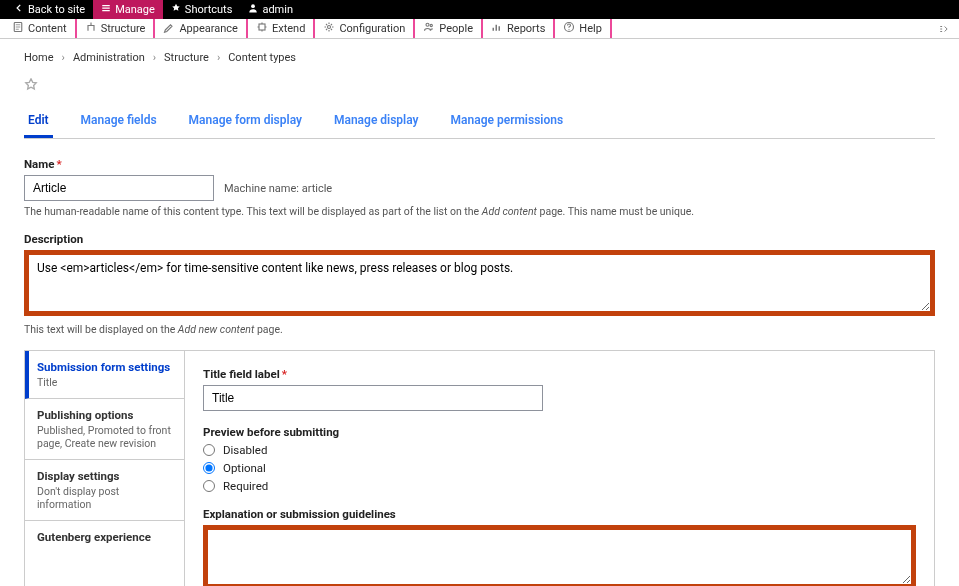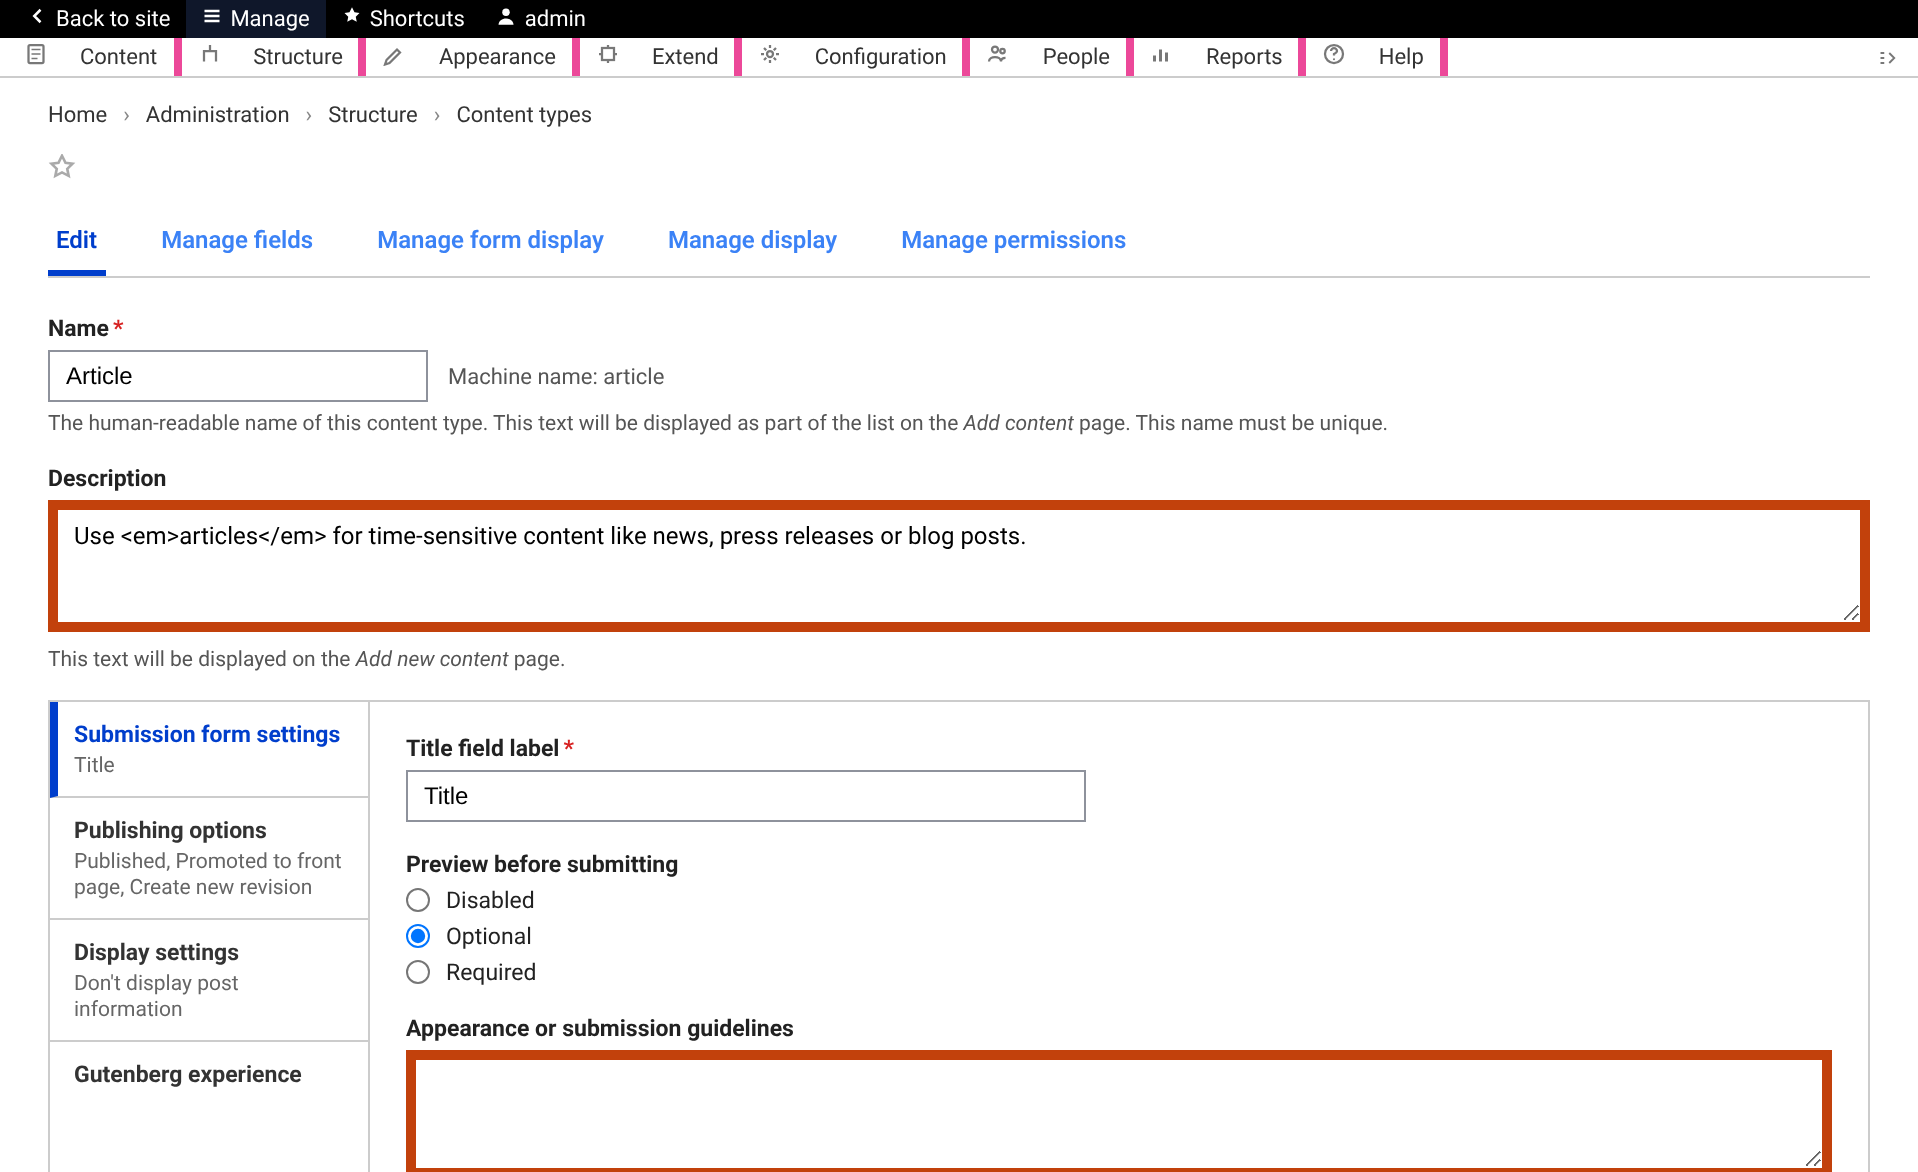--- a/index.html
+++ b/index.html
@@ -1,26 +1,26 @@
 <!DOCTYPE html>
 <html><head>
 <meta charset="utf-8">
 <style>
 * { box-sizing: border-box; margin: 0; padding: 0; }
 body { font-family: -apple-system, BlinkMacSystemFont, "Segoe UI", Roboto, sans-serif; font-size: 12px; color: #222; background: #fff; }
 
 
 .topbar { background: #000; color: #fff; height: 19px; display: flex; align-items: center; padding: 0 6px; font-size: 11px; }
 .topbar-item { display: flex; align-items: center; gap: 4px; padding: 0 8px; height: 100%; cursor: pointer; }
-.topbar-item.active { background: #0f172a; }
+.topbar-item.active { background: #be185d; }
 .topbar .icon svg { width: 10px; height: 10px; fill: #fff; }
 
 
 .adminmenu { background: #fff; border-bottom: 1px solid #ccc; height: 20px; display: flex; align-items: center; padding: 0 4px; font-size: 11px; color: #333; position: relative; }
-.adminmenu-item { display: flex; align-items: center; gap: 16px; padding: 0 8px; height: 100%; cursor: pointer; border-right: 4px solid #ec4899; }
+.adminmenu-item { display: flex; align-items: center; gap: 4px; padding: 0 8px; height: 100%; cursor: pointer; border-right: 2px solid #ec4899; }
 .adminmenu-item:last-of-type { border-right: none; }
 .adminmenu .icon svg { width: 12px; height: 12px; fill: #787878; }
 .adminmenu-right { position: absolute; right: 4px; display:flex; align-items:center; height:100%; padding:0 6px; }
 .adminmenu-right svg { width:10px; height:10px; fill:#787878; }
 
 
 .page { padding: 12px 24px 24px; }
 
 
 .breadcrumb { font-size: 11px; color: #333; display: flex; gap: 8px; align-items: center; margin-bottom: 8px; }
@@ -250,20 +250,20 @@
             <span>Optional</span>
           </label>
           <label class="radio-item">
             <input type="radio" name="preview" style="">
             <span>Required</span>
           </label>
         </div>
       </div>
 
       <div class="form-group" style="margin-bottom:4px;">
-        <label class="form-label">Appearance or submission guidelines</label>
+        <label class="form-label">Explanation or submission guidelines</label>
         <textarea class="form-textarea large" style=""></textarea>
         
       </div>
     </div>
   </div>
 
 </div>
 
 </body></html>

